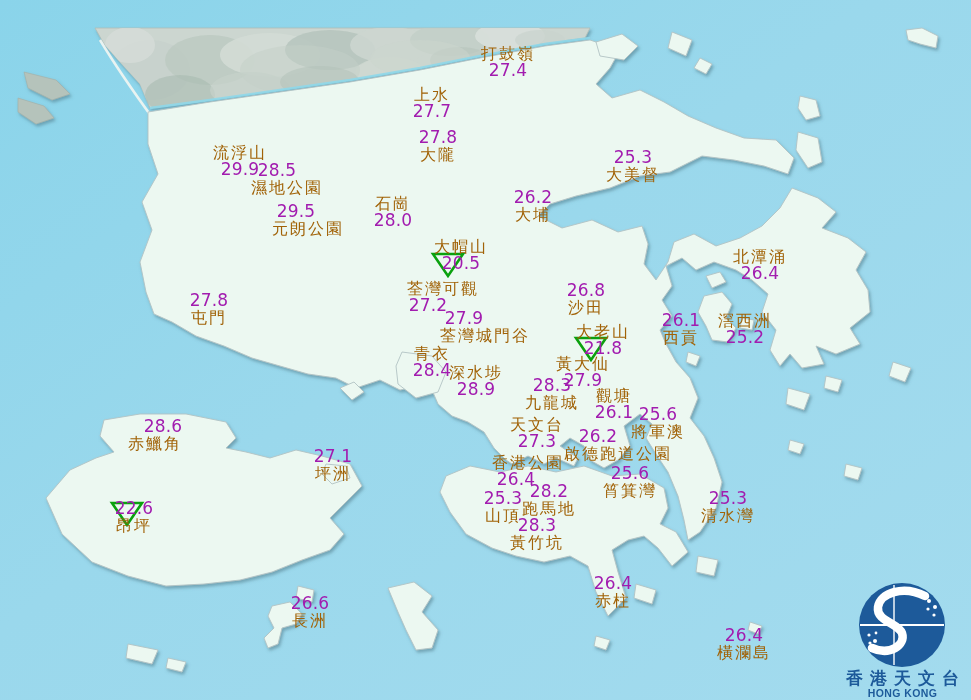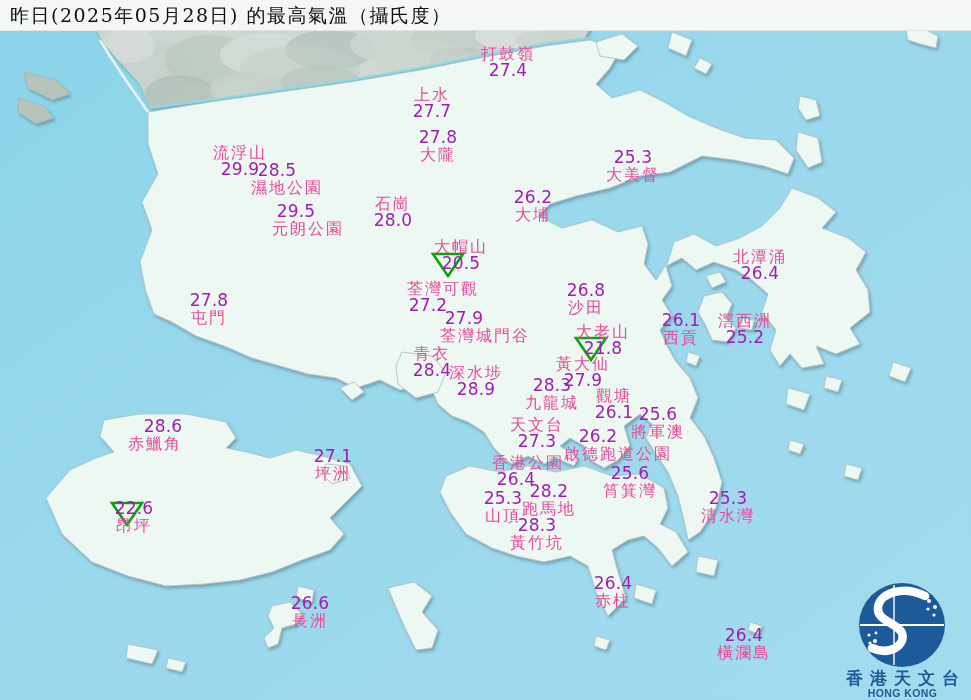--- a/index.html
+++ b/index.html
@@ -4,21 +4,21 @@
 <style>
   html,body{margin:0;padding:0;background:#ffffff;}
   #screen{position:relative;width:971px;height:700px;overflow:hidden;
           font-family:"Liberation Sans","DejaVu Sans",sans-serif;}
   #map-svg{position:absolute;left:0;top:0;width:971px;height:700px;display:block;}
   #markers{position:absolute;left:0;top:0;width:971px;height:700px;pointer-events:none;}
   #stations{position:absolute;left:0;top:0;width:971px;height:700px;}
   .station{position:absolute;transform:translateX(-50%);text-align:center;
            white-space:nowrap;line-height:17px;}
   .s-name{font-family:"DejaVu Serif","Liberation Serif",serif;font-size:16px;
-          color:#ec4899;letter-spacing:2px;font-weight:500;}
+          color:#a16207;letter-spacing:2px;font-weight:500;}
   .s-value{font-family:"DejaVu Sans","Liberation Sans",sans-serif;font-size:17px;
            color:#a21caf;letter-spacing:0.2px;}
   .min-marker{fill:none;stroke:#0ba10f;stroke-width:2.6;stroke-linejoin:miter;}
   #title-bar{position:absolute;left:0;top:0;width:971px;height:30px;
              background:#f5f7f4;border-bottom:1px solid rgba(180,195,195,.35);}
   #title-text{font-family:"DejaVu Serif","Liberation Serif",serif;font-size:19px;
               color:#0d0d0d;letter-spacing:1.5px;padding:3px 0 0 10px;display:block;}
   #logo{position:absolute;left:832px;top:577px;width:141px;text-align:center;}
   #logo svg{display:block;margin:0 auto;}
   .logo-cn{font-family:"DejaVu Serif","Liberation Serif",serif;font-size:17px;
@@ -297,23 +297,20 @@
       <div class="station" style="left: 310px; top: 595px;">
         <div class="s-value">26.6</div>
         <div class="s-name">長洲</div>
       </div>
       <div class="station" style="left: 744px; top: 627px;">
         <div class="s-value">26.4</div>
         <div class="s-name">橫瀾島</div>
       </div>
     </div>
 
-  <div id="title-bar">
-    <span id="title-text">昨日(2025年05月28日) 的最高氣溫（攝氏度）</span>
-  </div>
 
   <div id="logo">
     <svg width="141" height="92" viewBox="0 0 141 92" xmlns="http://www.w3.org/2000/svg">
       <ellipse cx="70" cy="48" rx="43" ry="42" fill="#1d5a9a"></ellipse>
       <line x1="28" y1="48" x2="112" y2="48" stroke="#ffffff" stroke-width="2"></line>
       <line x1="62" y1="8" x2="62" y2="88" stroke="#ffffff" stroke-width="1.4"></line>
       <path d="M93,19 C71,8 48,16 46,30 C44,44 66,46 70,56 C74,68 58,79 40,71" fill="none" stroke="#ffffff" stroke-width="8.5" stroke-linecap="round"></path>
       <circle cx="97" cy="24" r="2" fill="#fff"></circle>
         <circle cx="103" cy="30" r="2" fill="#fff"></circle>
       <circle cx="96" cy="32" r="1.6" fill="#fff"></circle>

